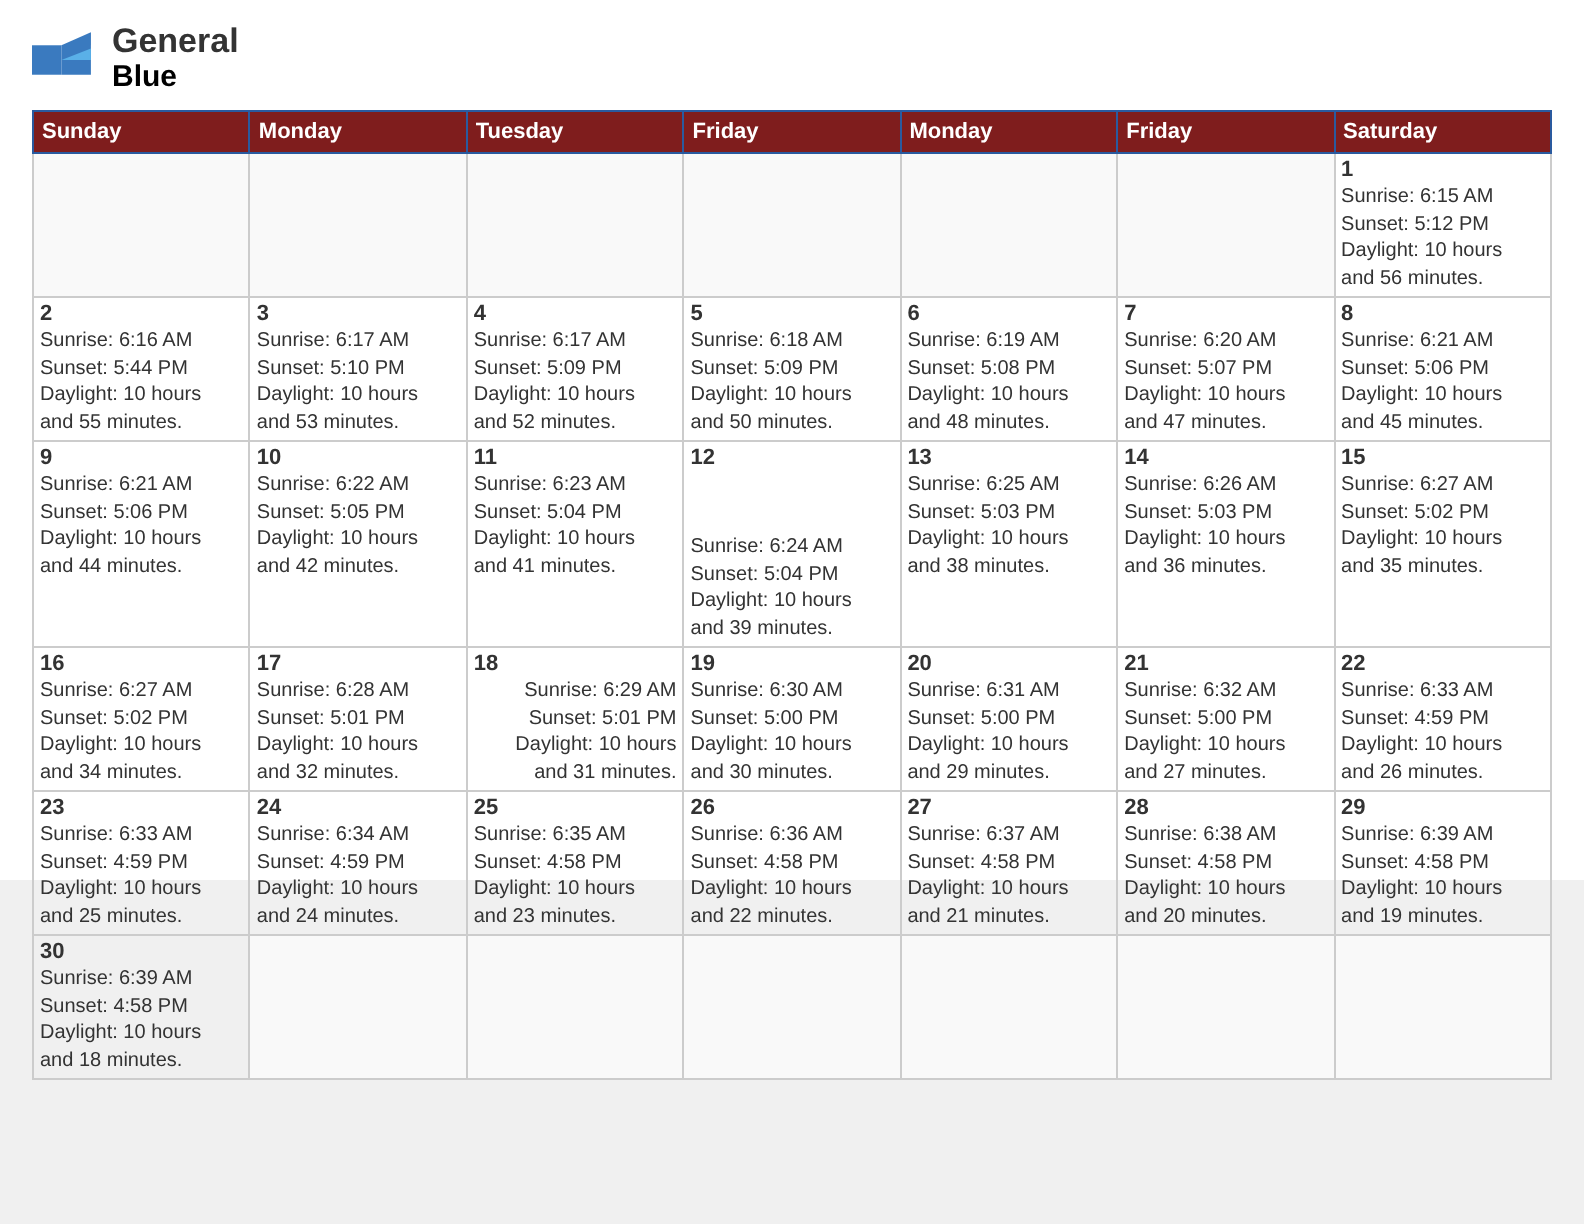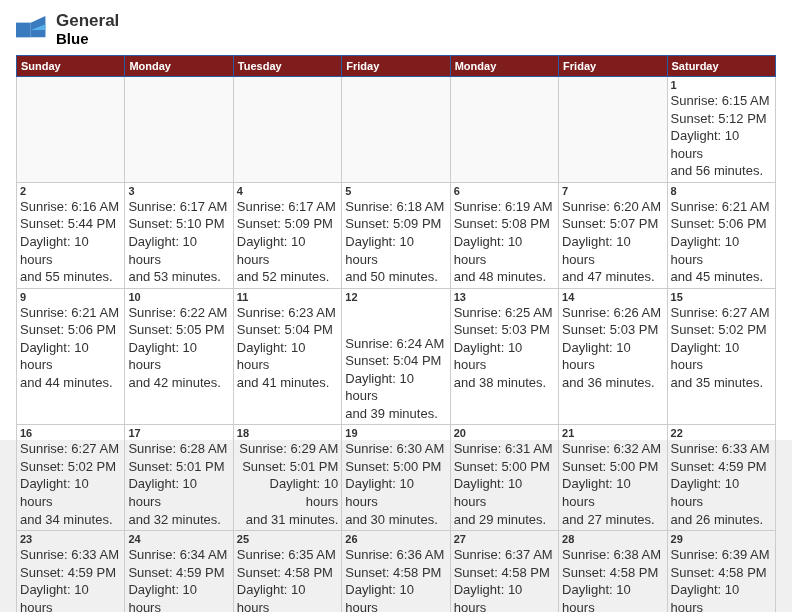--- a/index.html
+++ b/index.html
@@ -68,21 +68,21 @@
       width: 113px;
     }
     .day-num {
       font-size: 11px;
       font-weight: bold;
       color: #333;
       display: block;
       margin-bottom: 1px;
     }
     .day-info {
-      font-size: 13px;
+      font-size: 10px;
       line-height: 1.35;
       color: #333;
     }
     .empty-cell {
       background: #f9f9f9;
     }
     .last-row td {
       height: 58px;
     }
   </style>

